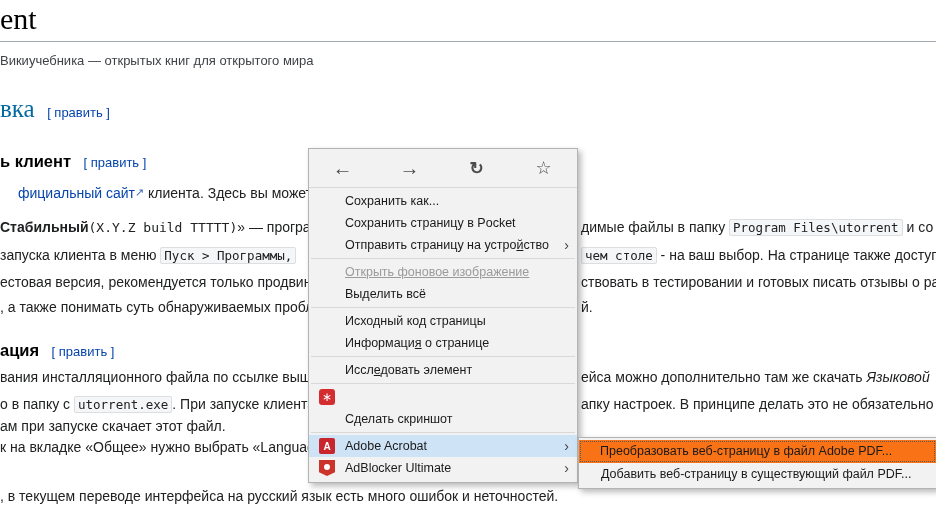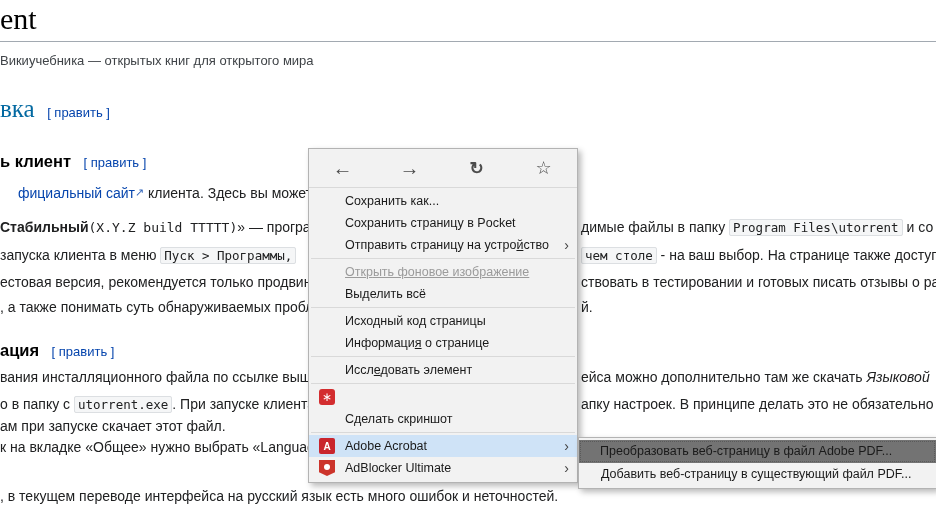--- a/index.html
+++ b/index.html
@@ -52,21 +52,21 @@
   .mi-label{flex:1;white-space:nowrap;overflow:hidden;}
   .mi-label u{text-decoration:underline;}
   .mi-arrow{margin-left:8px;color:#444;font-size:14px;line-height:14px;}
   .msep{border-top:1px solid #d9d9d9;margin:2px 2px;}
 
   
   .submenu{position:absolute;left:578px;top:437px;width:359px;background:#f2f2f2;
            border:1px solid #b3b3b3;box-shadow:3px 3px 6px rgba(0,0,0,.28);z-index:11;
            font-size:12.5px;color:#1a1a1a;padding:2px 0;box-sizing:border-box;}
   .smi{height:23px;line-height:23px;padding:0 10px 0 22px;white-space:nowrap;overflow:hidden;}
-  .smi.focused{background:#737373;outline:1px dotted #5a5a5a;outline-offset:-2px;padding-left:21px;}
+  .smi.focused{background:#f97316;outline:1px dotted #5a5a5a;outline-offset:-2px;padding-left:21px;}
 </style>
 </head>
 <body>
 
 <div class="screen">
 
   <h1 class="title">ent</h1>
   <div class="title-rule"></div>
   <div class="tagline">Викиучебника — открытых книг для открытого мира</div>
 

